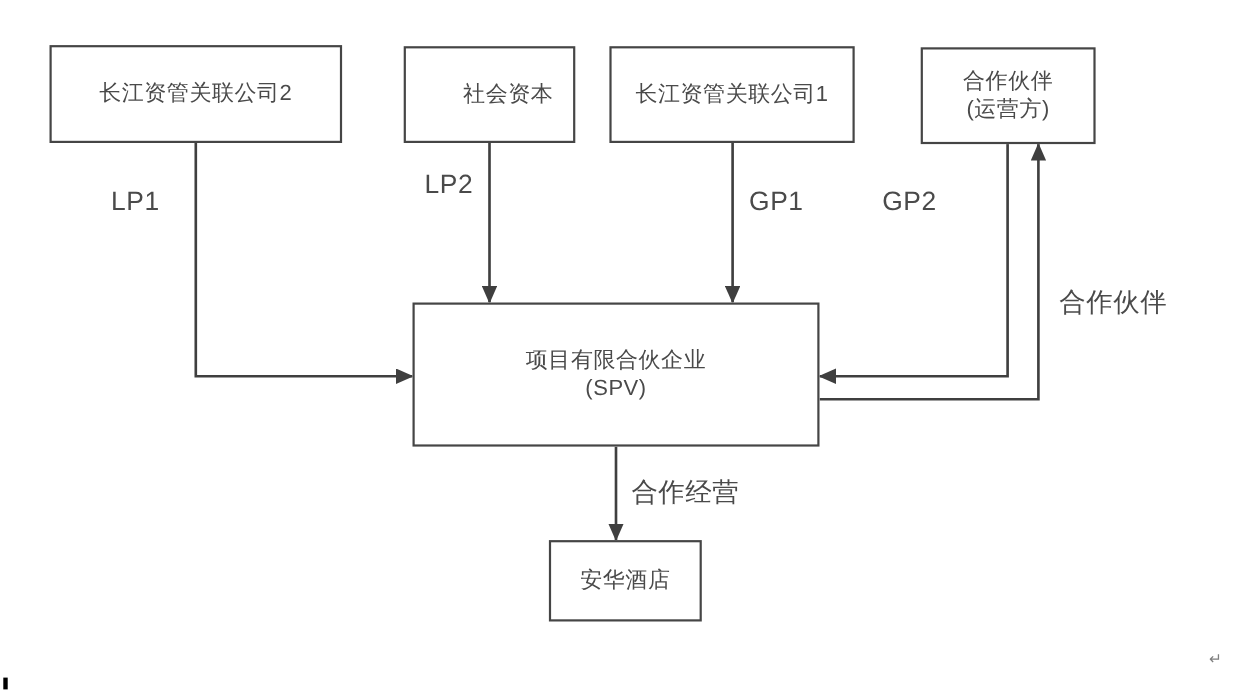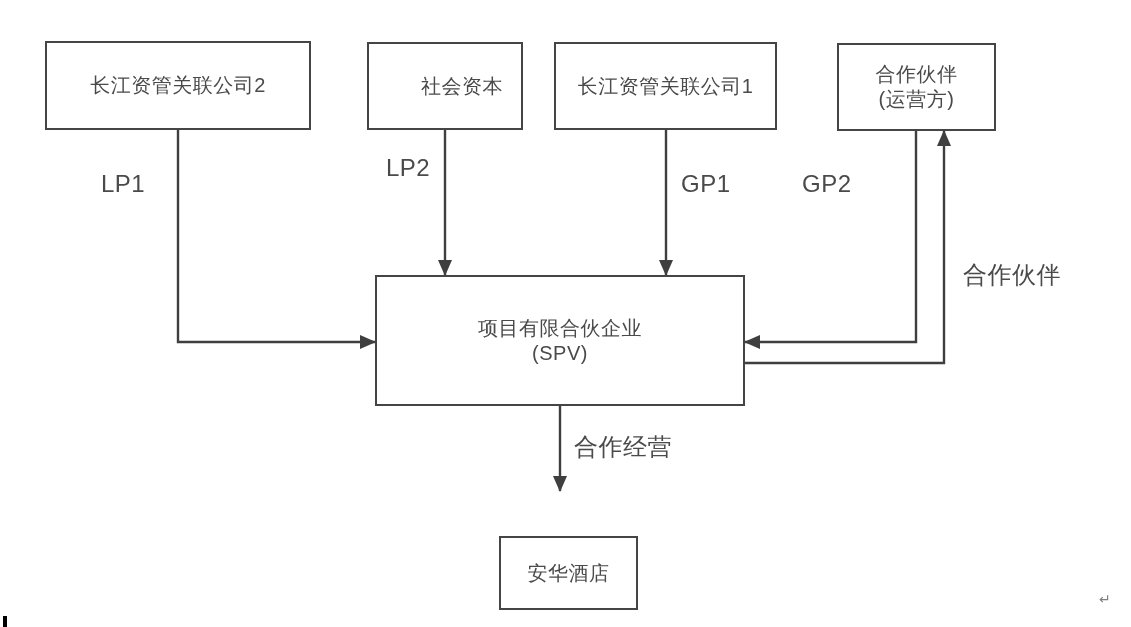--- a/index.html
+++ b/index.html
@@ -39,21 +39,21 @@
     color: #4a4a4a;
     font-size: 20px;
     line-height: 25px;
     letter-spacing: 0.5px;
   }
   .node-lp1-company { left: 45px;  top: 41px;  width: 266px; height: 89px; }
   .node-social     { left: 367px; top: 42px;  width: 156px; height: 88px; padding-left: 34px; }
   .node-gp1-company{ left: 554px; top: 42px;  width: 223px; height: 88px; }
   .node-partner    { left: 837px; top: 43px;  width: 159px; height: 88px; }
   .node-spv        { left: 375px; top: 275px; width: 370px; height: 131px; }
-  .node-hotel      { left: 499px; top: 491px; width: 139px; height: 74px; margin-top: 45px; }
+  .node-hotel      { left: 499px; top: 491px; width: 139px; height: 74px; }
   .edge-label {
     position: absolute;
     color: #4a4a4a;
     font-size: 24px;
     white-space: nowrap;
     letter-spacing: 0.5px;
   }
   .label-lp1     { left: 101px; top: 170px; }
   .label-lp2     { left: 386px; top: 154px; }
   .label-gp1     { left: 681px; top: 170px; }

